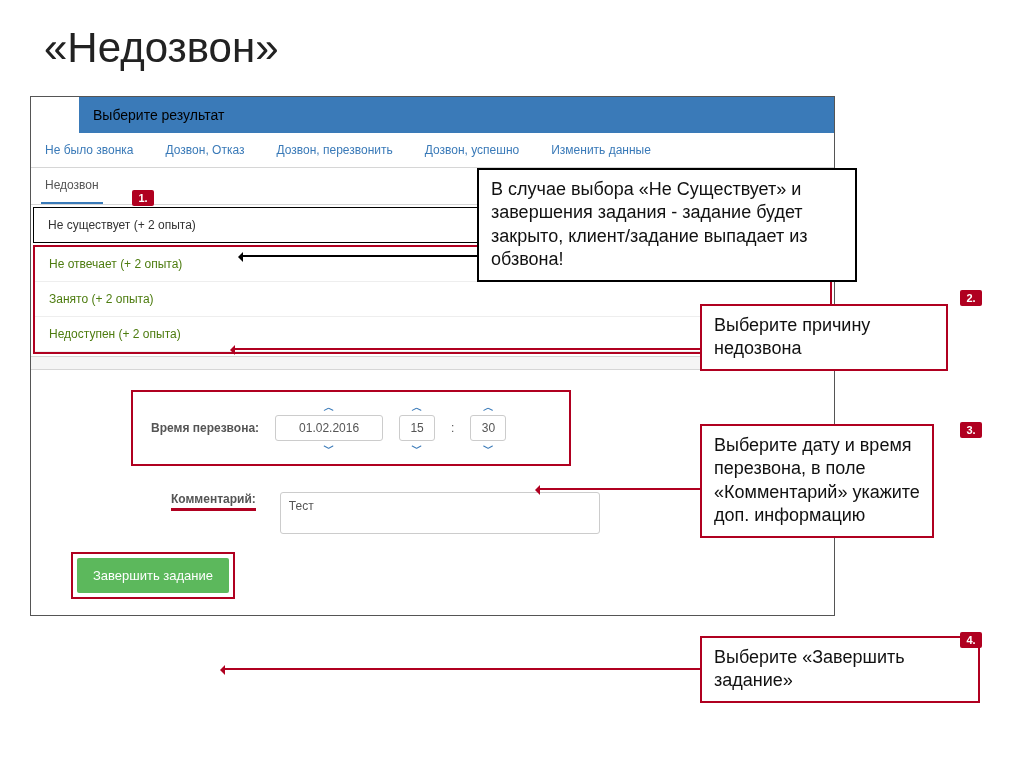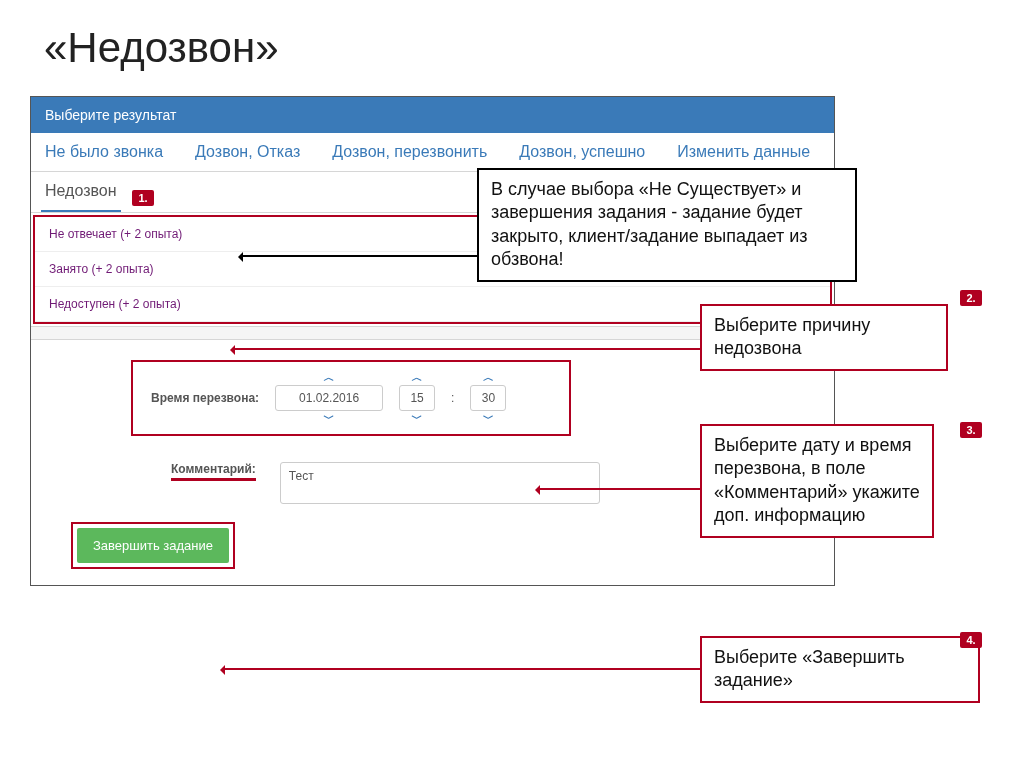--- a/index.html
+++ b/index.html
@@ -19,31 +19,32 @@
   }
   .outer-frame {
     position: absolute;
     left: 30px;
     top: 96px;
     width: 805px;
     border: 1px solid #555;
   }
   .panel-header {
     background: #3a7ab8;
-    color: #ffffff;
+    color: #000000;
     padding: 10px 14px;
     font-size: 14px;
+    margin-left: 48px;
   }
   .tab-row {
     background: #fff;
     border-bottom: 1px solid #d6d6d6;
     display: flex;
     padding: 0 10px;
     gap: 24px;
-    font-size: 16px;
+    font-size: 12px;
   }
   .tab-row a {
     color: #3a7ab8;
     text-decoration: none;
     padding: 10px 4px;
     cursor: pointer;
   }
   .tab-row .active {
     color: #555;
     border-bottom: 2px solid #3a7ab8;
@@ -54,21 +55,21 @@
     font-size: 13px;
     color: #3a7ab8;
     border-bottom: 1px solid #d6d6d6;
   }
   .reason-list {
     background: #fff;
   }
   .reason-item {
     padding: 10px 14px;
     font-size: 12px;
-    color: #701a75;
+    color: #4d7c0f;
     border-bottom: 1px solid #eee;
     cursor: pointer;
   }
   .reason-item.first {
     border: 1px solid #000;
     margin: 2px 2px 0 2px;
     color: #333;
   }
   .reason-box {
     border: 2px solid #b00020;
@@ -211,20 +212,21 @@
     <a>Дозвон, Отказ</a>
     <a>Дозвон, перезвонить</a>
     <a>Дозвон, успешно</a>
     <a>Изменить данные</a>
   </div>
   <div class="tab-row" style="border-bottom:1px solid #d6d6d6;">
     <a class="active">Недозвон</a>
   </div>
 
 
+  <div class="reason-item first">Не существует (+ 2 опыта)</div>
 
   <div class="reason-box">
     <div class="reason-list">
       <div class="reason-item">Не отвечает (+ 2 опыта)</div>
       <div class="reason-item">Занято (+ 2 опыта)</div>
       <div class="reason-item">Недоступен (+ 2 опыта)</div>
     </div>
   </div>
 
   <div class="gap-row"></div>

